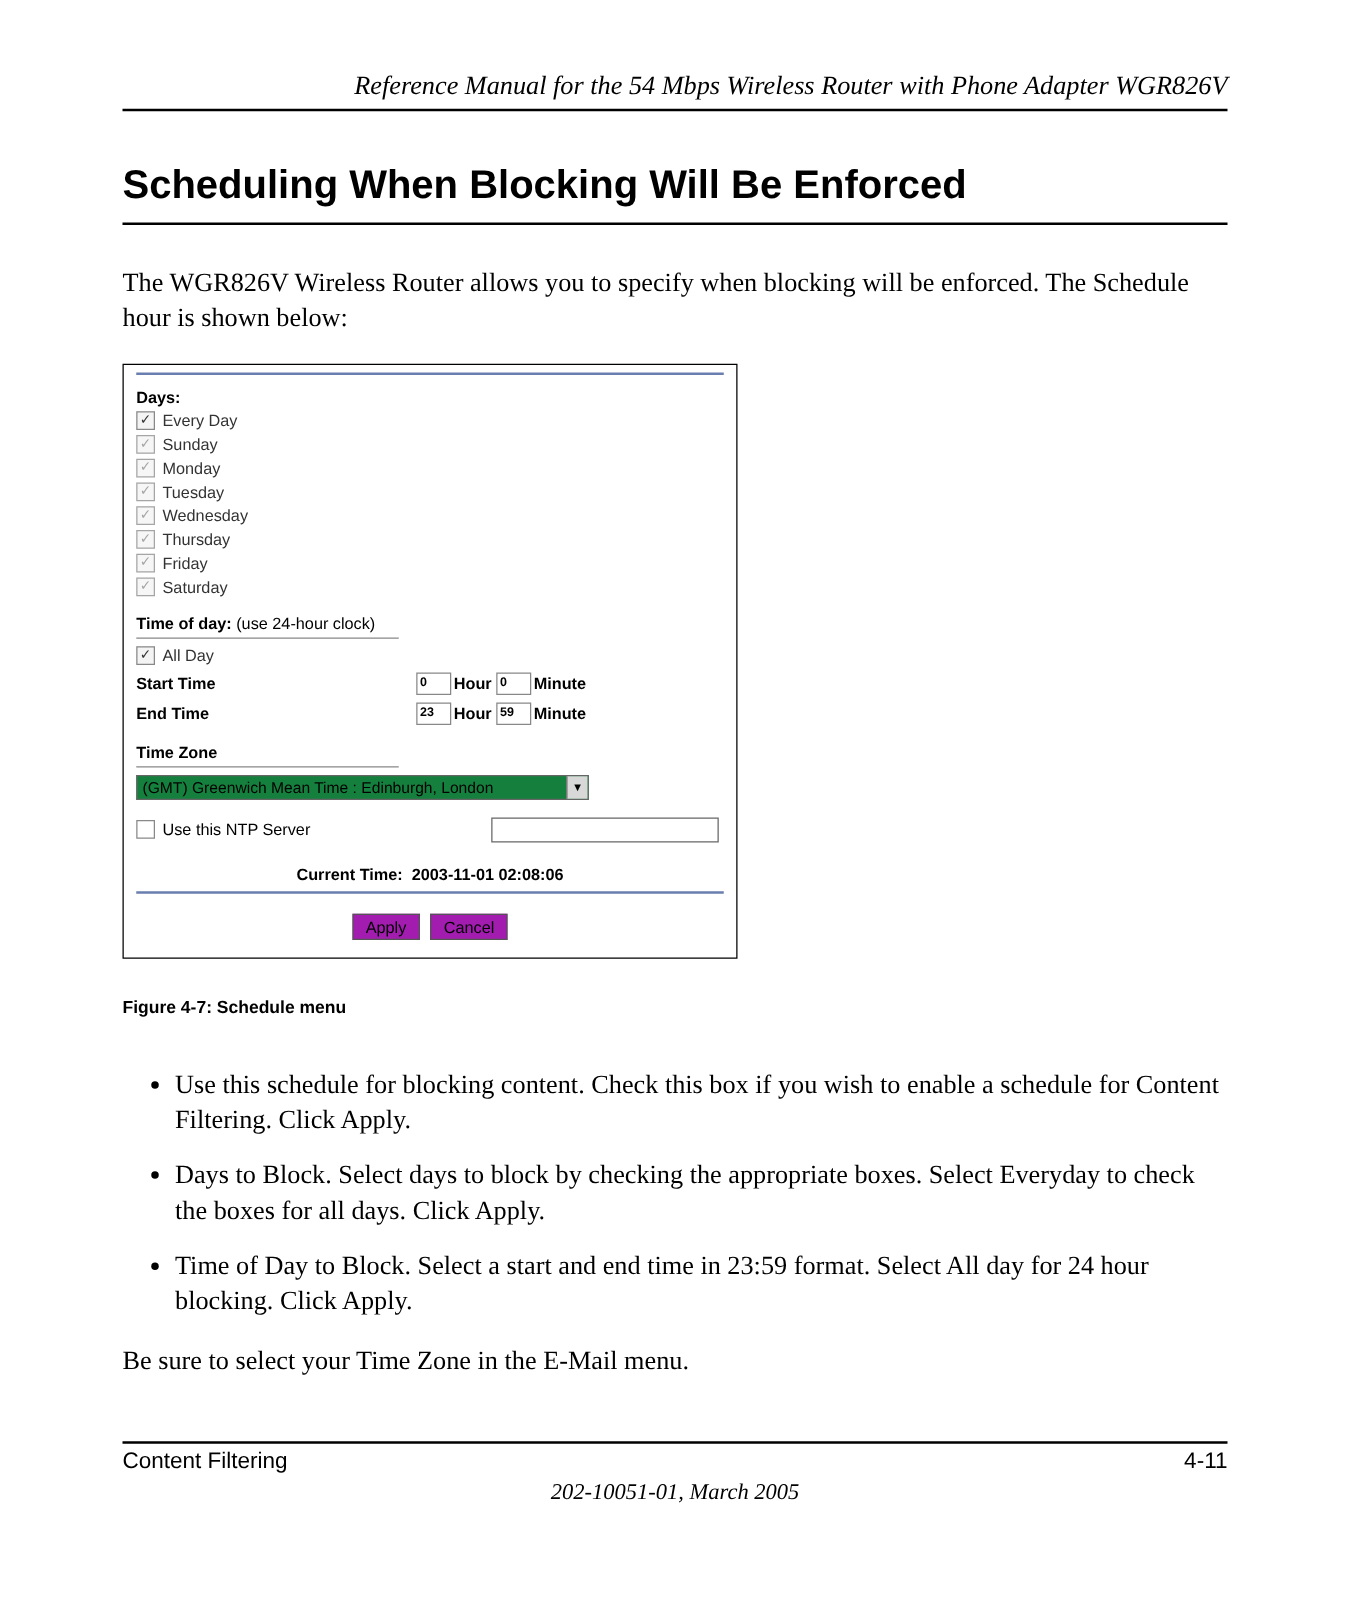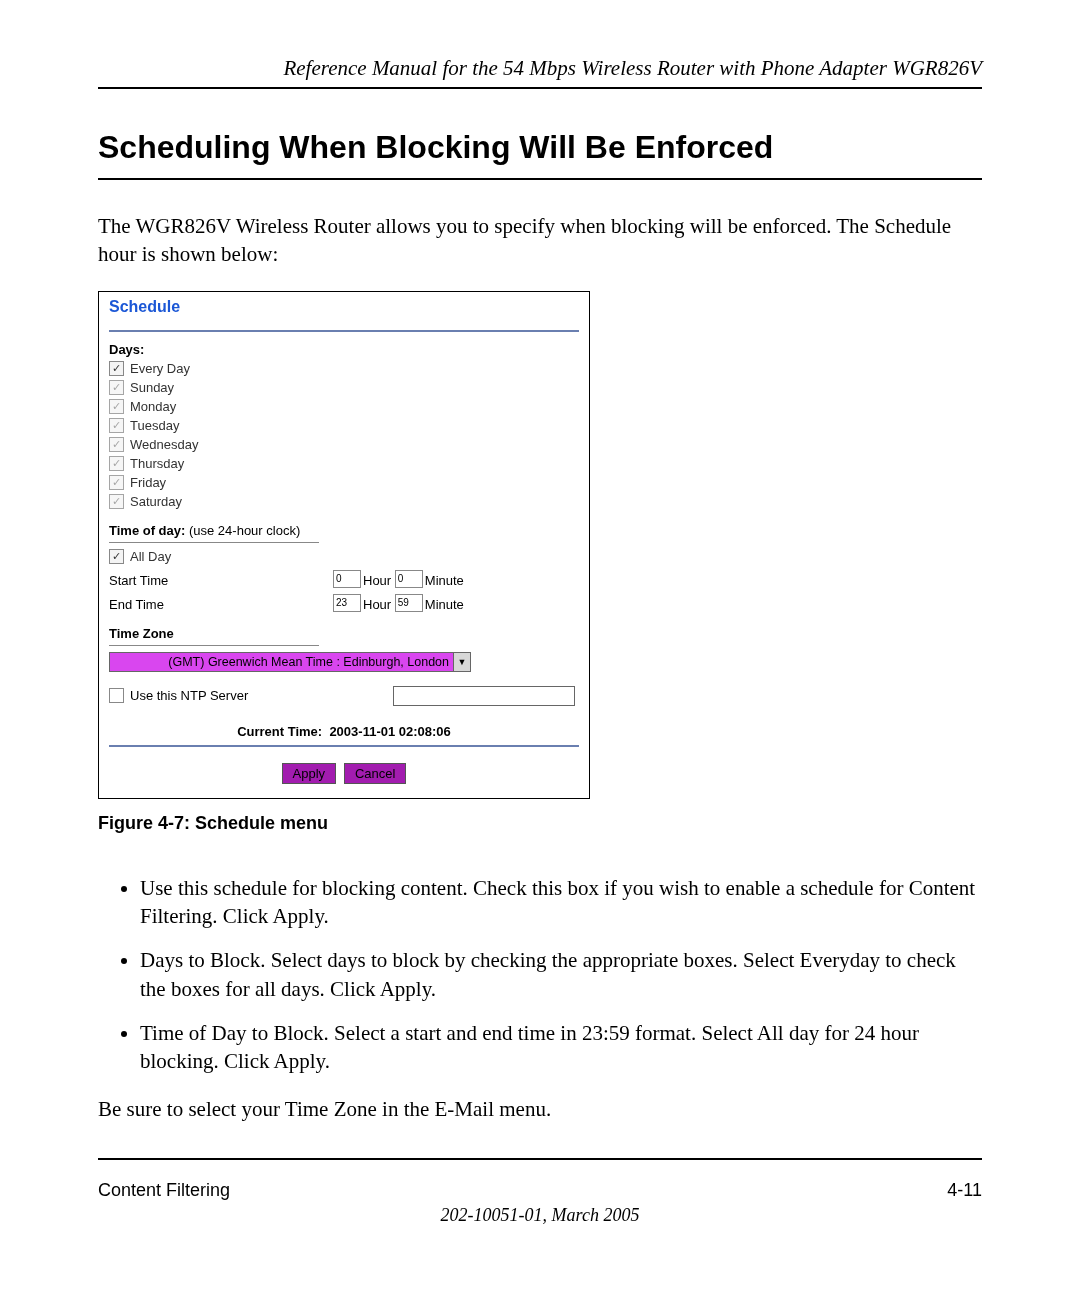--- a/index.html
+++ b/index.html
@@ -88,23 +88,24 @@
   .chk.dim { color: #888; opacity: 0.75; }
   .time-section {
     font-size: 13px;
     margin-top: 14px;
   }
   .time-section .subnote {
     font-weight: normal;
   }
   .time-row {
     display: flex;
-    align-items: flex-end;
+    align-items: center;
     margin: 6px 0;
     font-size: 13px;
+    font-weight: bold;
   }
   .time-row .lbl { width: 224px; }
   .tinybox {
     width: 22px;
     height: 16px;
     border: 1px solid #888;
     background: #fff;
     font-size: 10px;
     padding: 0 2px;
     display: inline-flex;
@@ -113,25 +114,24 @@
   }
   .tz-label {
     font-weight: bold;
     font-size: 13px;
     margin-top: 14px;
   }
   .selectbox {
     display: flex;
     width: 360px;
     border: 1px solid #666;
-    background: #d946ef;
+    background: #15803d;
     font-size: 12.5px;
     align-items: center;
     height: 18px;
-    text-align: right;
   }
   .selectbox .seltext { flex: 1; padding: 0 4px; }
   .selectbox .selbtn {
     width: 16px;
     height: 100%;
     background: #d8d8d8;
     border-left: 1px solid #666;
     display: flex;
     align-items: center;
     justify-content: center;
@@ -166,38 +166,38 @@
     border: 1px solid #555;
     background: #a21caf;
     font-size: 13px;
     padding: 2px 10px;
     margin: 0 2px;
     font-family: Arial, sans-serif;
   }
   .fig-caption {
     font-family: Arial, Helvetica, sans-serif;
     font-weight: bold;
-    font-size: 18px;
-    margin-top: 14px;
+    font-size: 14px;
+    margin-top: 30px;
   }
   .bullets {
     font-size: 21px;
     line-height: 1.35;
     margin-top: 40px;
     padding-left: 42px;
   }
   .bullets li { margin-bottom: 16px; }
   .closing {
     font-size: 21px;
     margin-top: 16px;
   }
   .footer {
     border-top: 2px solid #000;
-    margin-top: 36px;
-    padding-top: 20px;
+    margin-top: 52px;
+    padding-top: 3px;
   }
   .footer-row {
     display: flex;
     justify-content: space-between;
     font-family: Arial, Helvetica, sans-serif;
     font-size: 18px;
   }
   .footer-doc {
     text-align: center;
     font-style: italic;
@@ -210,21 +210,20 @@
 
 <div class="page">
 
   <div class="header-title">Reference Manual for the 54 Mbps Wireless Router with Phone Adapter WGR826V</div>
 
   <h1>Scheduling When Blocking Will Be Enforced</h1>
 
   <p class="intro">The WGR826V Wireless Router allows you to specify when blocking will be enforced. The Schedule hour is shown below:</p>
 
   <div class="screenshot">
-    <div class="ss-title">Schedule</div>
     <hr class="ss-hr">
 
     <div class="sec-label">Days:</div>
 
     <div class="chk-row">
       <span class="chk">✓</span>
       <span>Every Day</span>
     </div>
     <div class="chk-row">
       <span class="chk dim">✓</span>

